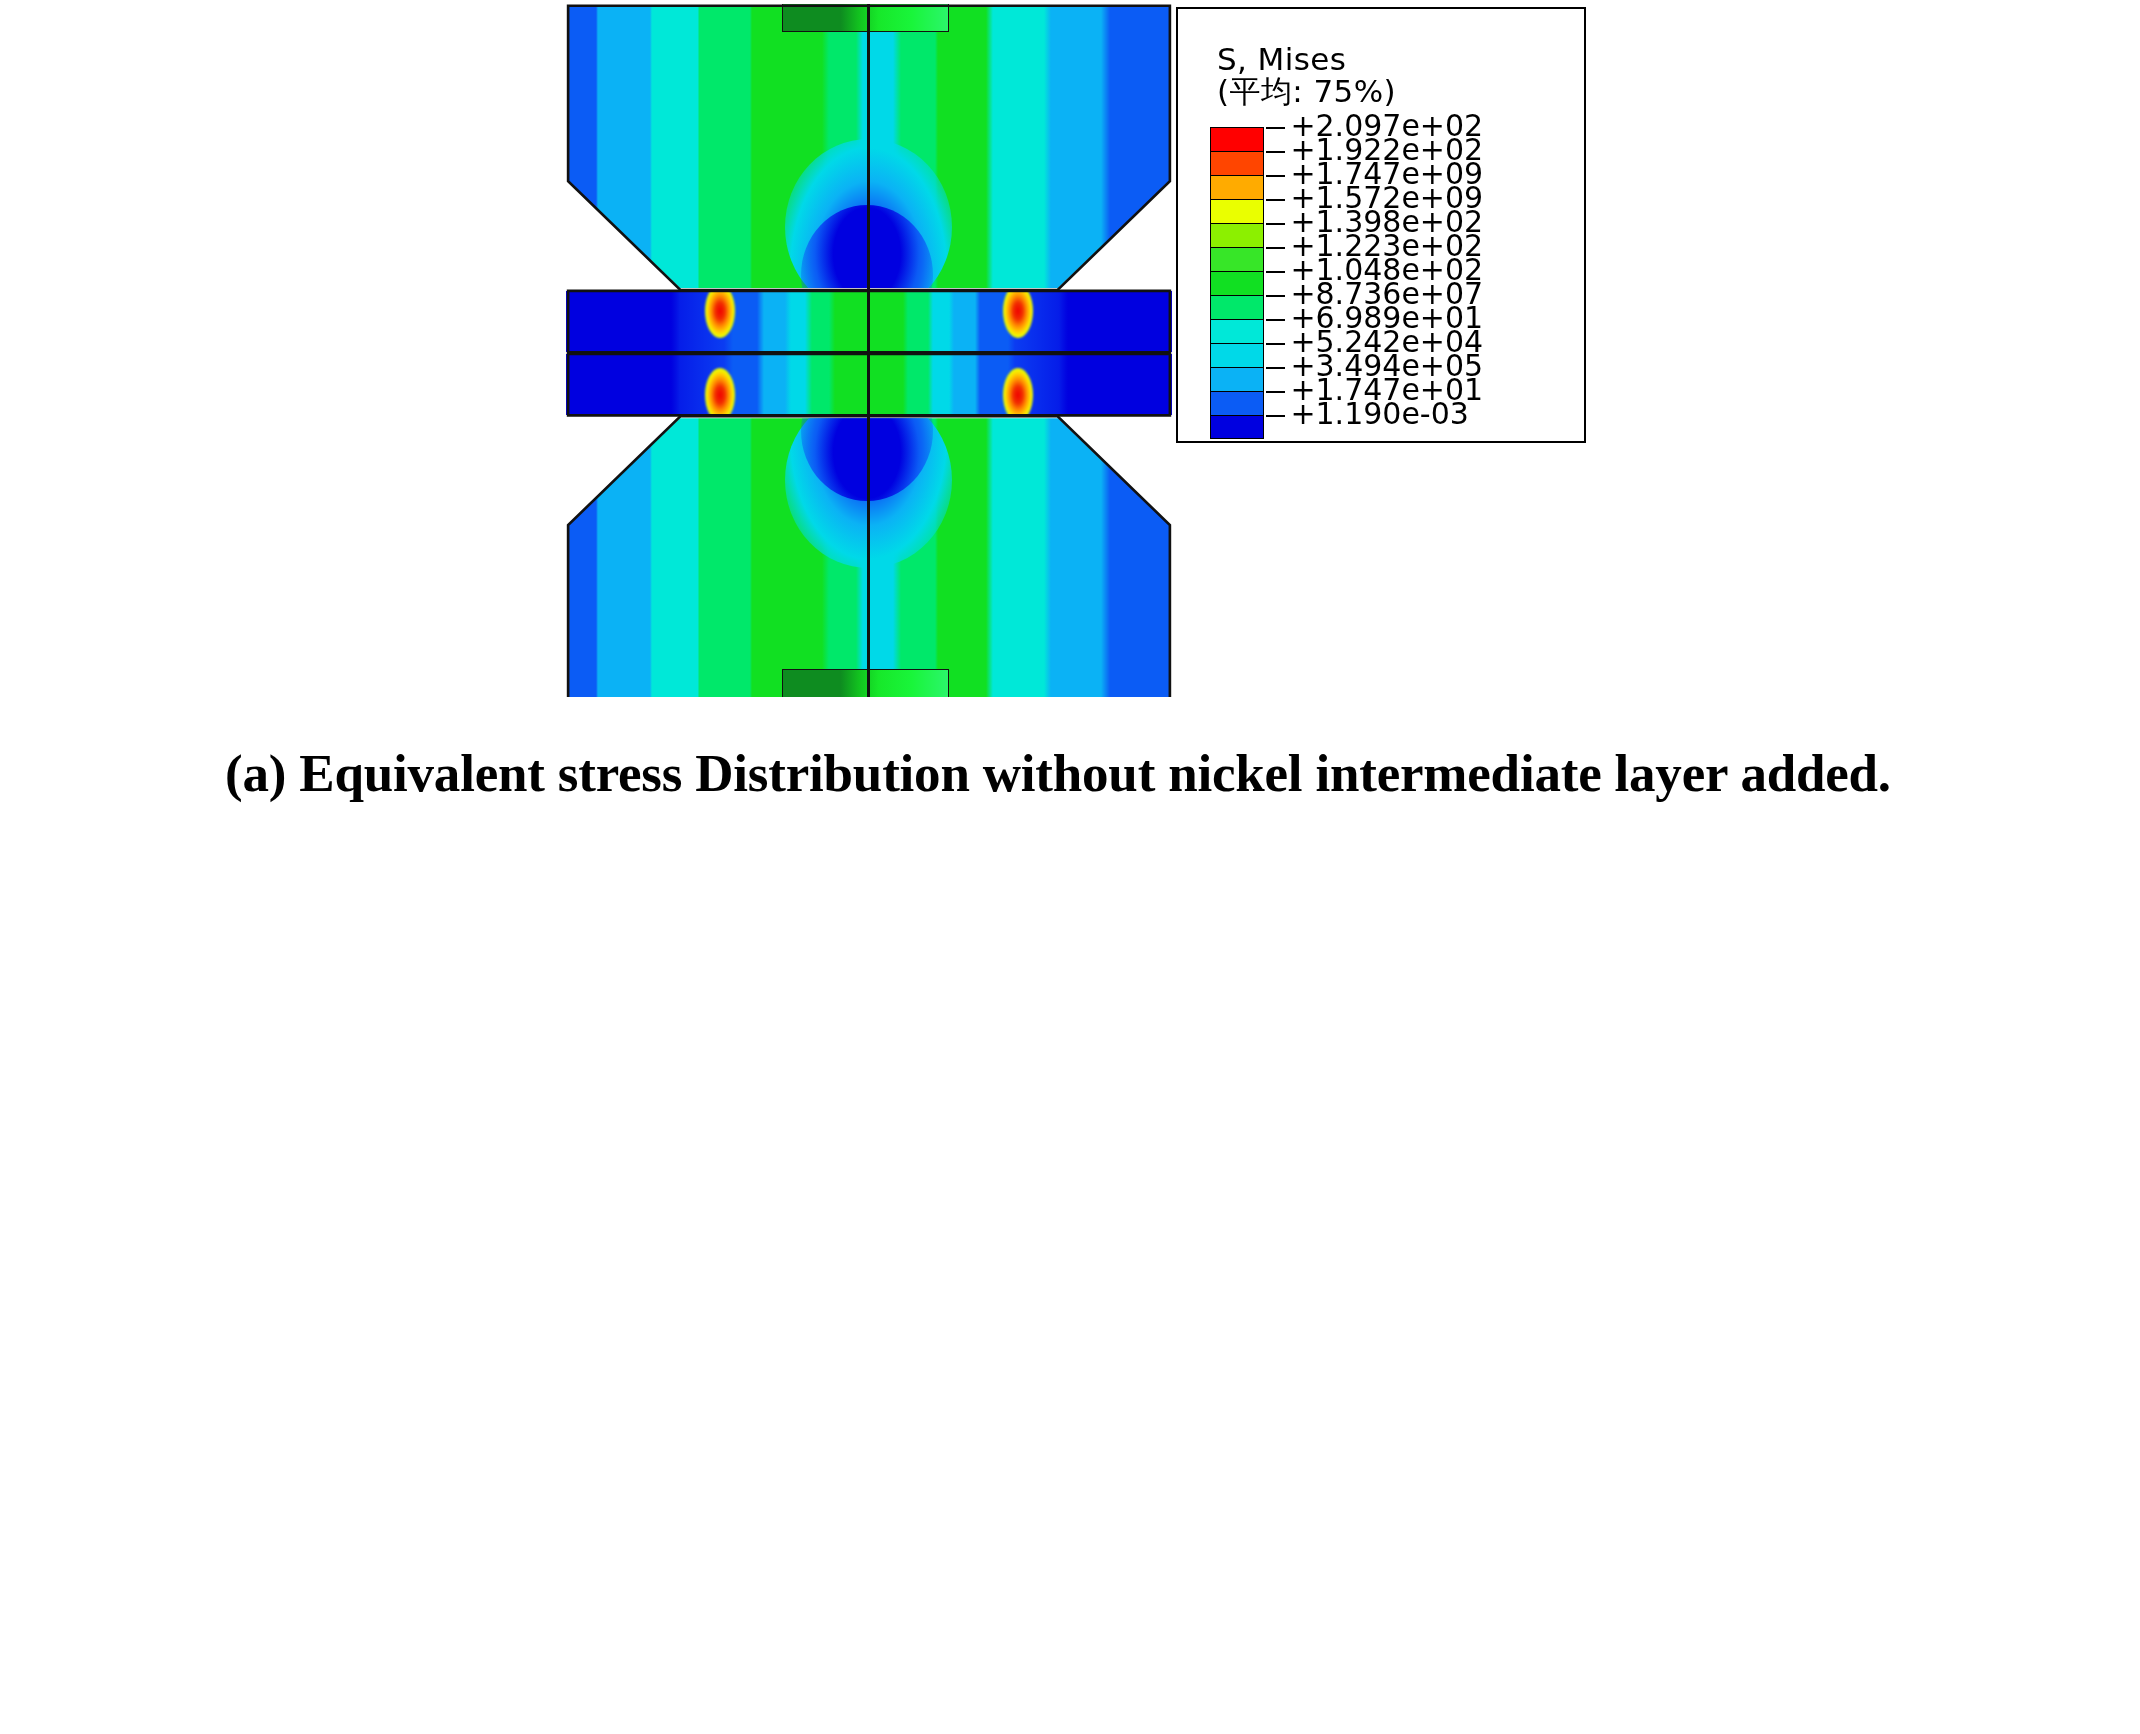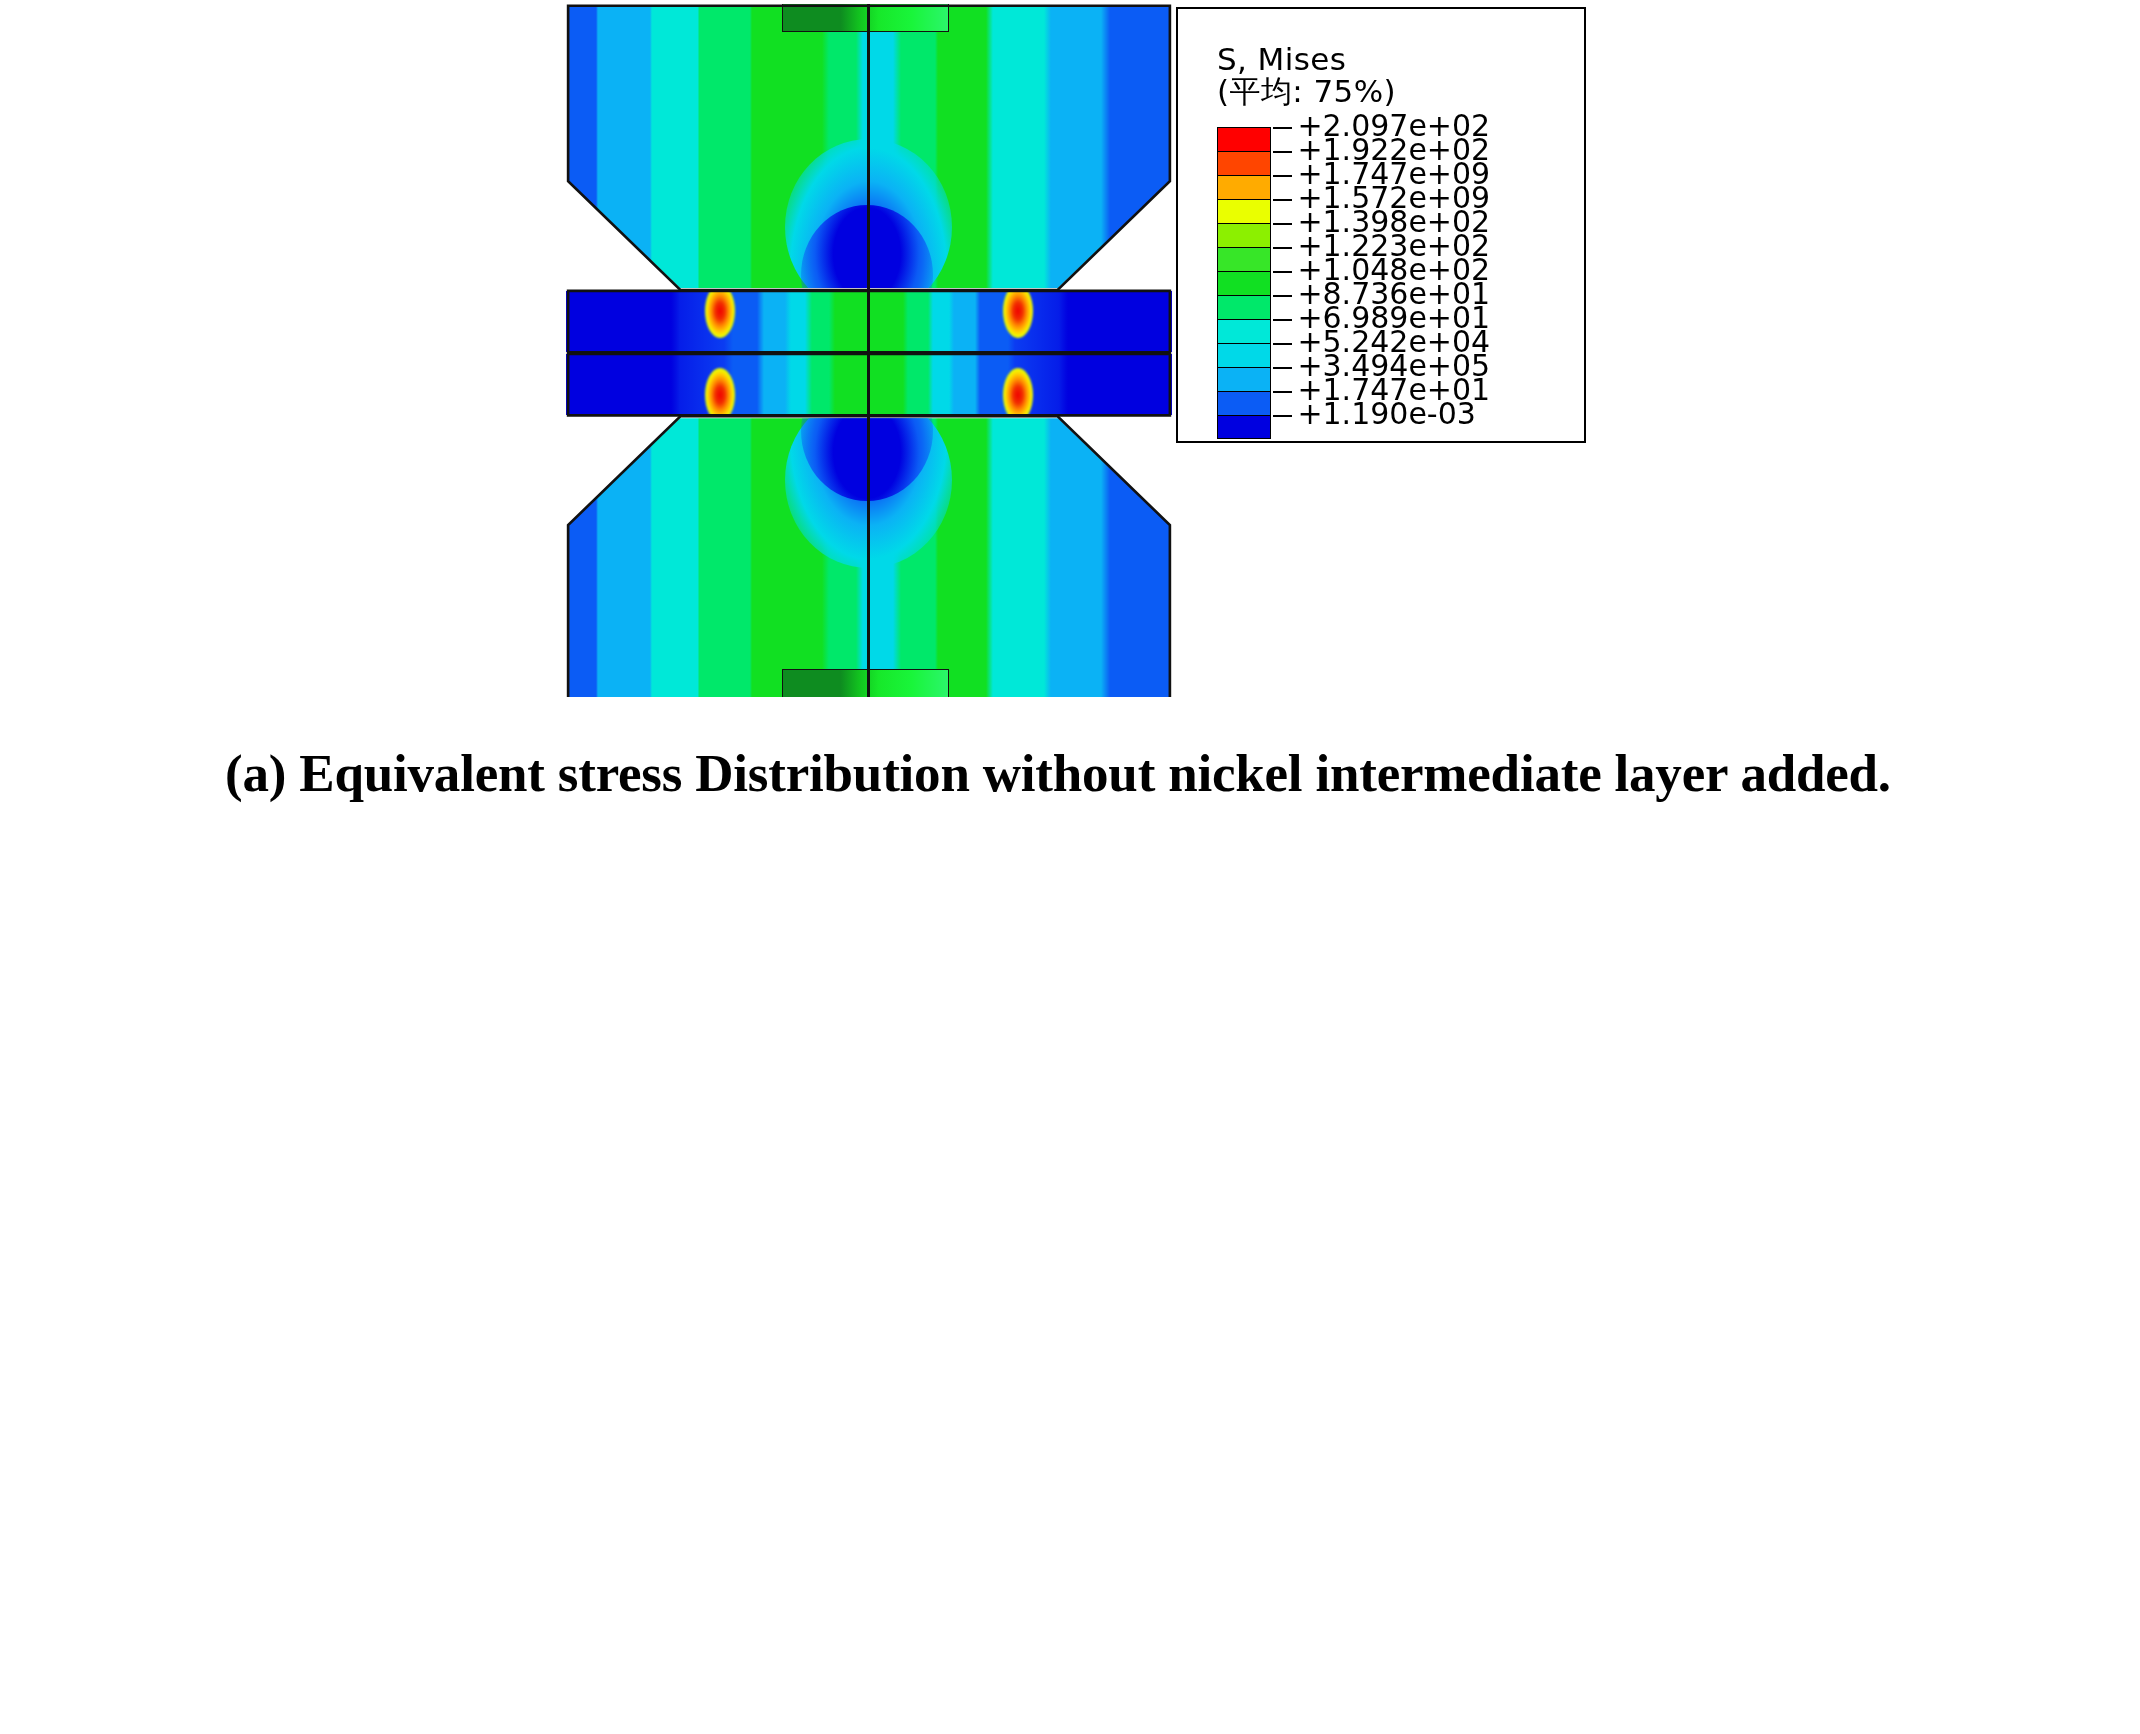--- a/index.html
+++ b/index.html
@@ -96,21 +96,21 @@
   
   .legend{position:absolute;font-family:"DejaVu Sans",sans-serif;text-decoration:underline;}
   #legend-a{left:1176px;top:7px;width:406px;height:432px;border:2.6px solid #000;background:#fff;}
   #legend-b{left:1181px;top:957px;width:369px;height:0;border:0;background:transparent;}
 
   .legend-title{font-size:31px;color:#000;line-height:1.02;letter-spacing:0.4px;
      white-space:pre;}
   #legend-a .legend-head{position:absolute;left:39px;top:35px;}
 
   .swatch-col{position:absolute;}
-  #legend-a .swatch-col{left:39px;top:118px;}
+  #legend-a .swatch-col{left:32px;top:118px;}
 
   .sw-row{display:flex;align-items:center;height:24px;position:relative;}
   .sw{width:54px;height:100%;box-sizing:border-box;border-left:1.8px solid #000;
      border-right:1.8px solid #000;border-top:1.8px solid #000;}
   .sw-row:last-child .sw{border-bottom:1.8px solid #000;}
   .tick{width:19.3px;height:1.8px;background:#000;margin-left:1.8px;
      position:relative;top:-11.4px;}
   .sw-label{font-size:30px;color:#000;white-space:pre;margin-left:5.3px;
      position:relative;top:-14px;font-family:"DejaVu Sans",sans-serif;}
 
@@ -215,21 +215,21 @@
           <div class="sw-label">+1.223e+02</div>
         </div>
         <div class="sw-row">
           <div class="sw" style="background: rgb(17, 224, 34);"></div>
           <div class="tick"></div>
           <div class="sw-label">+1.048e+02</div>
         </div>
         <div class="sw-row">
           <div class="sw" style="background: rgb(0, 232, 106);"></div>
           <div class="tick"></div>
-          <div class="sw-label">+8.736e+01</div>
+          <div class="sw-label">+8.736e+07</div>
         </div>
         <div class="sw-row">
           <div class="sw" style="background: rgb(0, 232, 216);"></div>
           <div class="tick"></div>
           <div class="sw-label">+6.989e+01</div>
         </div>
         <div class="sw-row">
           <div class="sw" style="background: rgb(0, 217, 232);"></div>
           <div class="tick"></div>
           <div class="sw-label">+5.242e+04</div>

